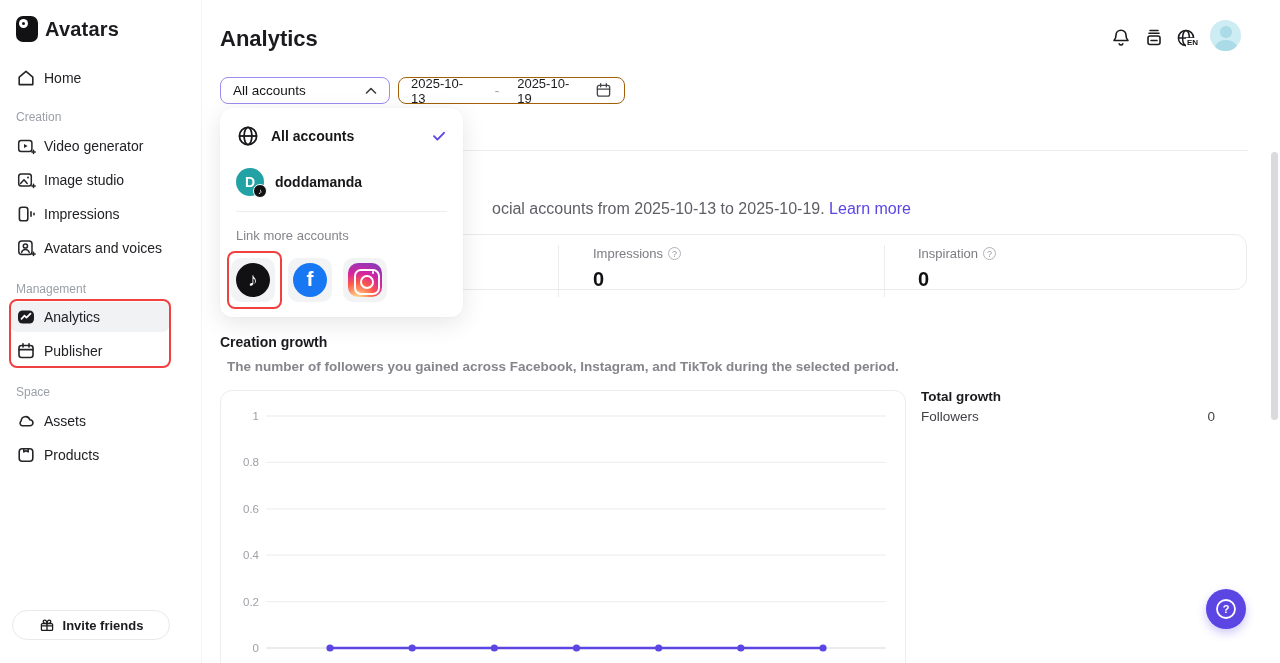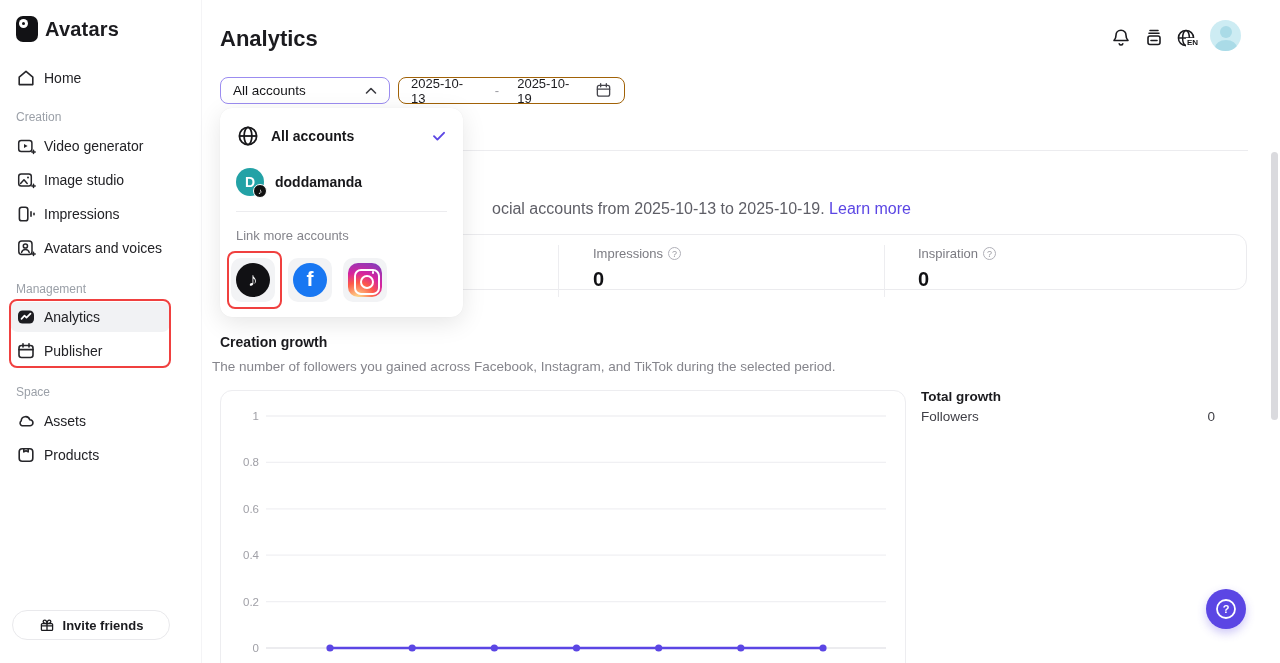--- a/index.html
+++ b/index.html
@@ -42,21 +42,21 @@
   .learn-more{color:#5b46e4;cursor:pointer;text-decoration:none;}
   .stats-card{position:absolute;left:220px;top:234px;width:1027px;height:56px;border:1px solid #ebebee;border-radius:12px;background:#fff;}
   .stat-div{position:absolute;top:10px;width:1px;height:52px;background:#ededf0;}
   .stat-block{position:absolute;top:11px;}
   .stat-label{font-size:13px;color:#7b7b82;display:flex;align-items:center;gap:5px;}
   .q-circle{width:13px;height:13px;border:1px solid #b0b0b8;border-radius:50%;font-size:9px;color:#9a9aa1;
     display:inline-flex;align-items:center;justify-content:center;}
   .stat-value{font-size:20px;font-weight:800;margin-top:7px;color:#111114;}
   
   .fg-title{position:absolute;left:220px;top:334px;font-size:14px;font-weight:800;}
-  .fg-sub{position:absolute;left:212px;top:359px;font-size:13.5px;color:#85858c;}
+  .fg-sub{position:absolute;left:227px;top:359px;font-size:13.5px;color:#85858c;font-weight:bold;}
   .chart-card{position:absolute;left:220px;top:390px;width:686px;height:300px;border:1px solid #ededf0;border-radius:12px;background:#fff;overflow:hidden;}
   .tg-title{position:absolute;left:921px;top:389px;font-size:13.5px;font-weight:700;}
   .tg-row{position:absolute;left:921px;top:409px;width:294px;display:flex;justify-content:space-between;font-size:13.5px;color:#3f3f46;}
   
   .dd-panel{position:absolute;left:220px;top:108px;width:243px;height:209px;background:#fff;border-radius:12px;z-index:40;
     box-shadow:0 6px 24px rgba(0,0,0,.10),0 0 1px rgba(0,0,0,.08);}
   .dd-row{position:absolute;left:8px;width:227px;height:36px;display:flex;align-items:center;gap:11px;padding:0 8px;border-radius:8px;cursor:pointer;}
   .dd-row .name{font-size:14px;font-weight:700;color:#17171a;flex:1;}
   .dd-divider{position:absolute;left:16px;top:103px;width:211px;height:1px;background:#ececef;}
   .dd-linkmore{position:absolute;left:16px;top:120px;font-size:13px;color:#85858c;}

